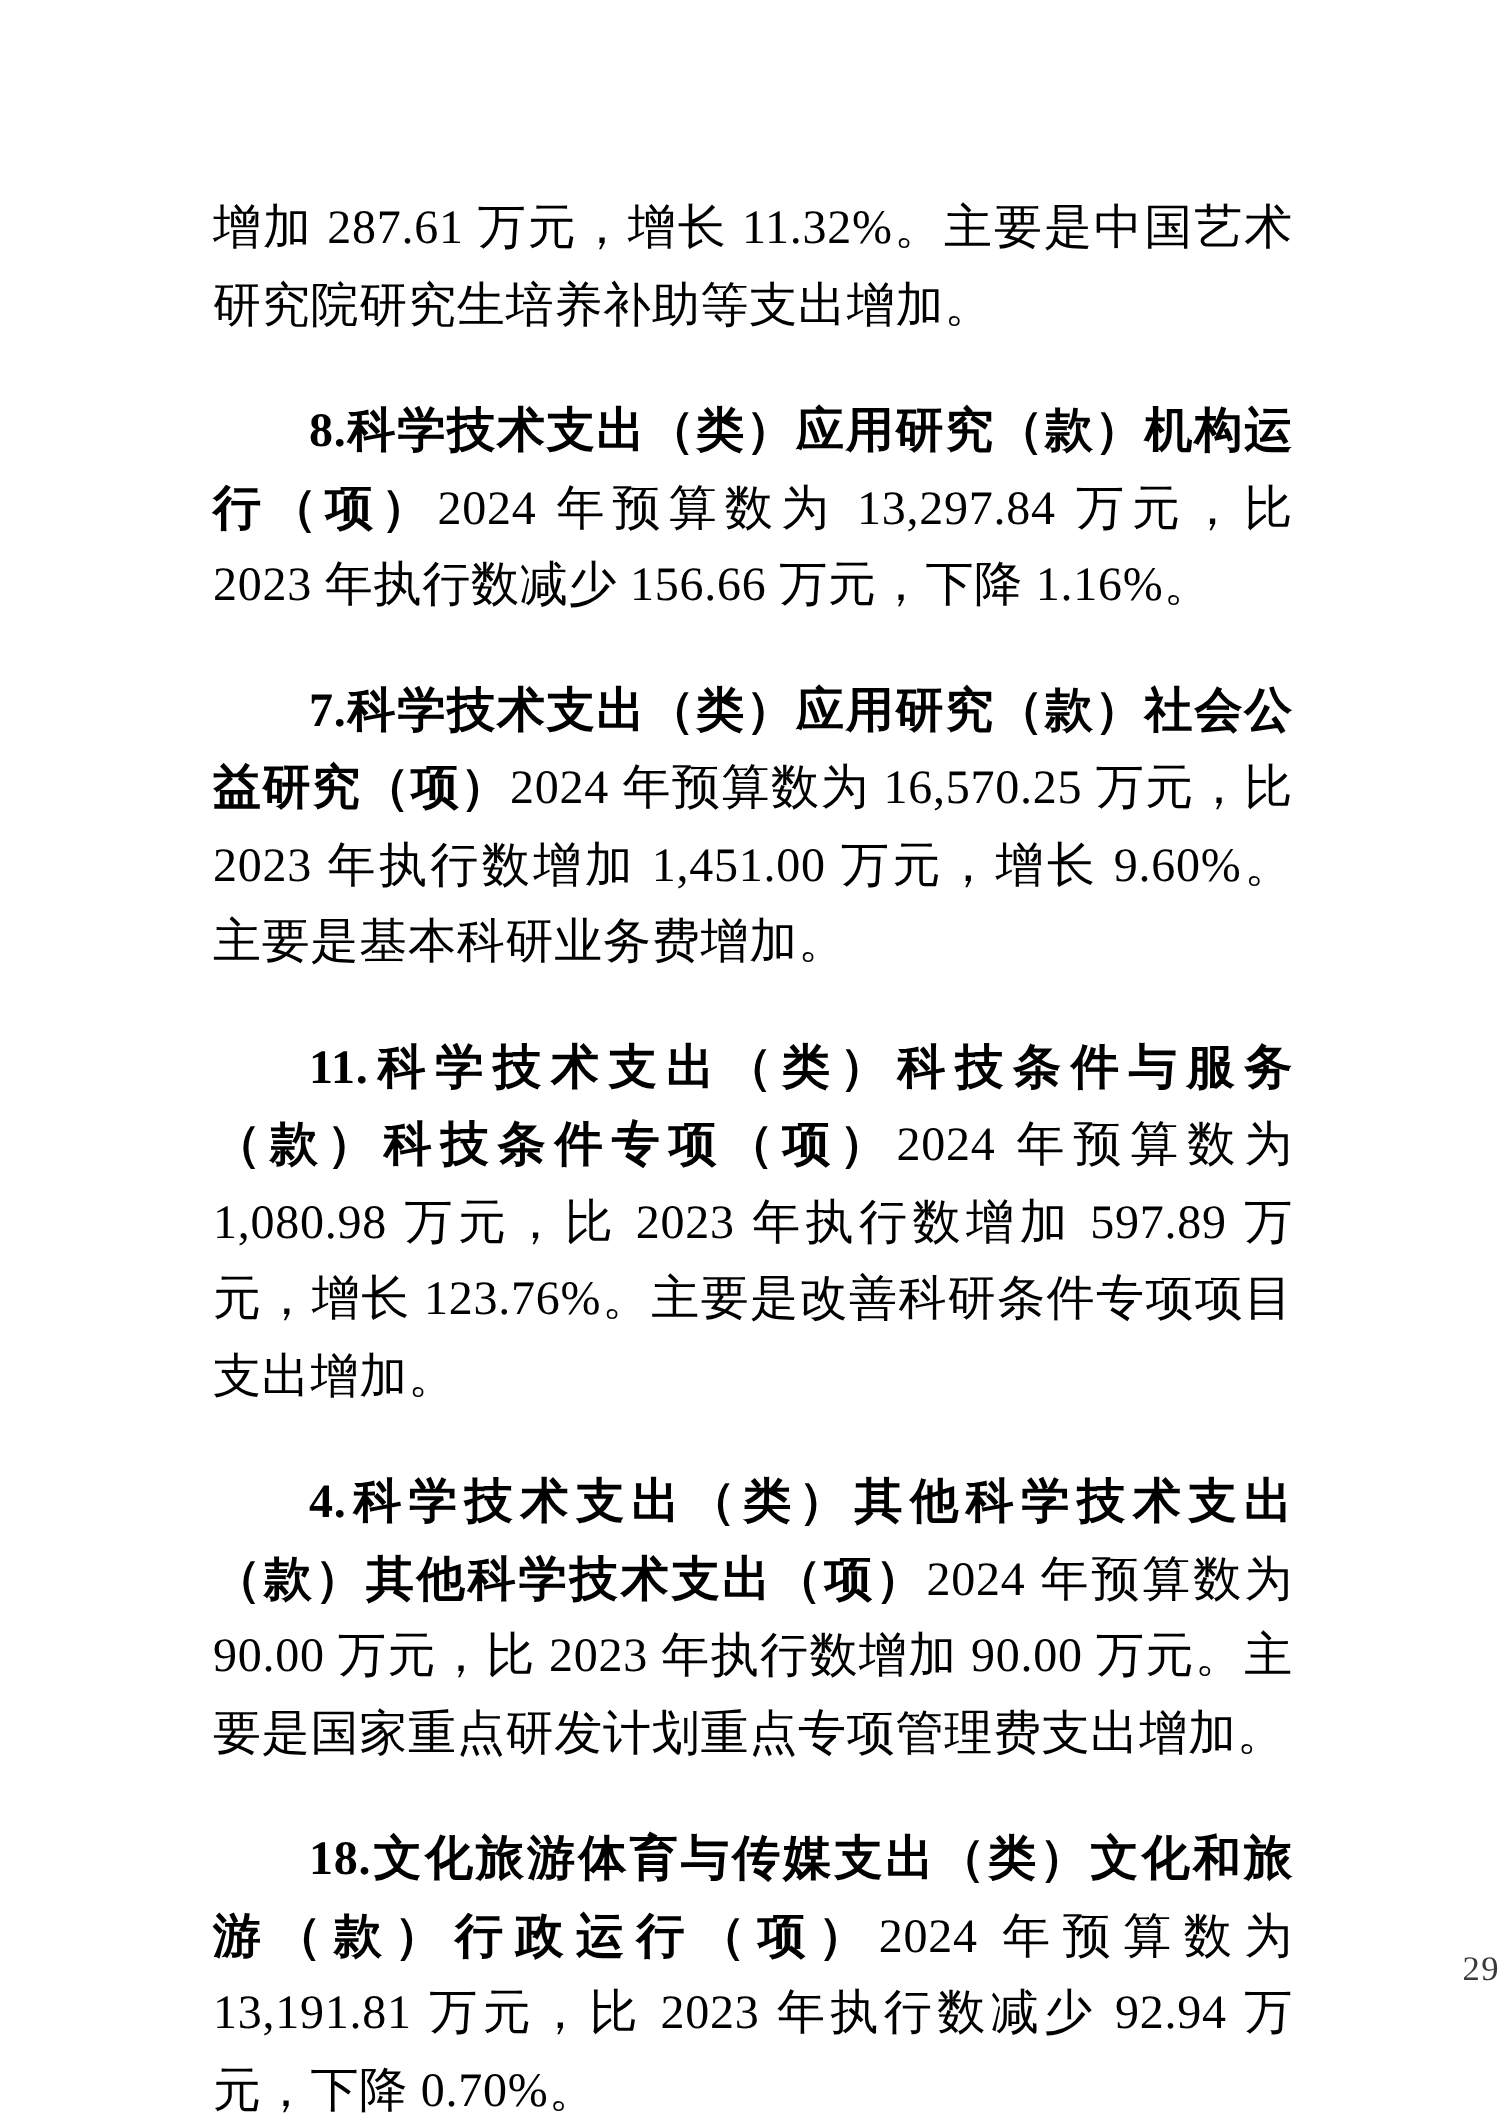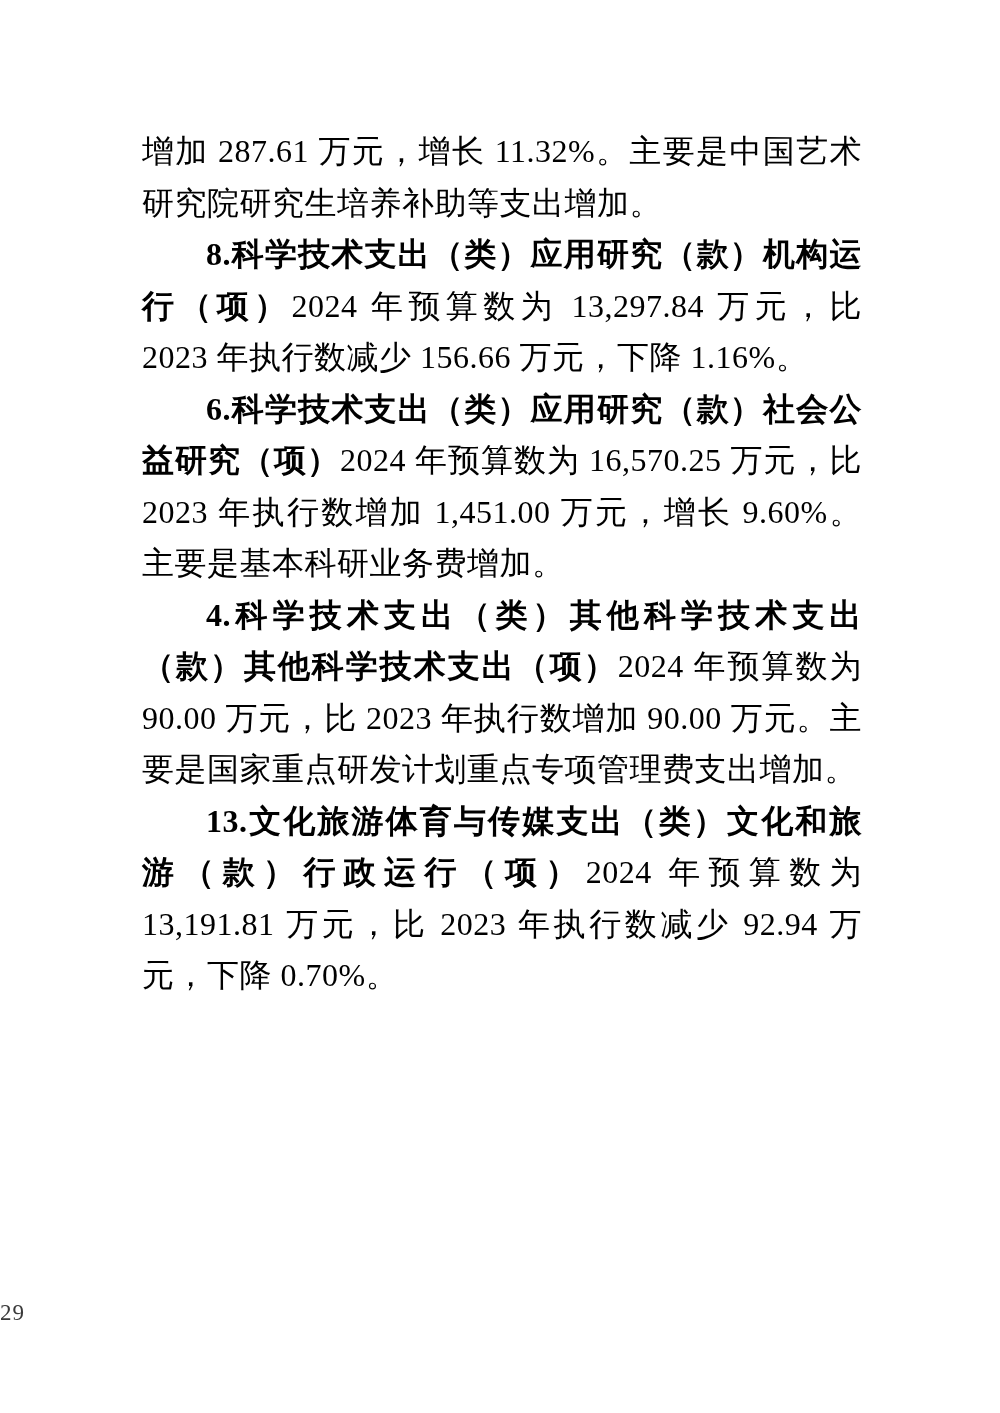--- a/index.html
+++ b/index.html
@@ -32,44 +32,46 @@
     text-align: justify;
     text-justify: inter-character;
     letter-spacing: 0.5px;
   }
   .para {
     margin: 0;
     padding: 0;
   }
   .para.indent {
     text-indent: 2em;
+    margin-top: 32px;
   }
   .seg {
     font-weight: normal;
   }
   .seg.bold {
     font-weight: bold;
   }
   .page-number {
     position: absolute;
     top: 1298px;
     left: 0;
     width: 100%;
-    text-align: left;
+    text-align: right;
     font-size: 23px;
     line-height: 30px;
     color: #3a3a3a;
     letter-spacing: 1px;
   }
 </style>
 </head>
 <body>
 
 <div class="page">
   <div class="content">
       <p class="para"><span class="seg">增加 287.61 万元，增长 11.32%。主要是中国艺术研究院研究生培养补助等支出增加。</span></p>
       <p class="para indent"><span class="seg bold">8.科学技术支出（类）应用研究（款）机构运行（项）</span><span class="seg">2024 年预算数为 13,297.84 万元，比 2023 年执行数减少 156.66 万元，下降 1.16%。</span></p>
-      <p class="para indent"><span class="seg bold">6.科学技术支出（类）应用研究（款）社会公益研究（项）</span><span class="seg">2024 年预算数为 16,570.25 万元，比 2023 年执行数增加 1,451.00 万元，增长 9.60%。主要是基本科研业务费增加。</span></p>
+      <p class="para indent"><span class="seg bold">7.科学技术支出（类）应用研究（款）社会公益研究（项）</span><span class="seg">2024 年预算数为 16,570.25 万元，比 2023 年执行数增加 1,451.00 万元，增长 9.60%。主要是基本科研业务费增加。</span></p>
+      <p class="para indent"><span class="seg bold">11.科学技术支出（类）科技条件与服务（款）科技条件专项（项）</span><span class="seg">2024 年预算数为 1,080.98 万元，比 2023 年执行数增加 597.89 万元，增长 123.76%。主要是改善科研条件专项项目支出增加。</span></p>
       <p class="para indent"><span class="seg bold">4.科学技术支出（类）其他科学技术支出（款）其他科学技术支出（项）</span><span class="seg">2024 年预算数为 90.00 万元，比 2023 年执行数增加 90.00 万元。主要是国家重点研发计划重点专项管理费支出增加。</span></p>
-      <p class="para indent"><span class="seg bold">13.文化旅游体育与传媒支出（类）文化和旅游（款）行政运行（项）</span><span class="seg">2024 年预算数为 13,191.81 万元，比 2023 年执行数减少 92.94 万元，下降 0.70%。</span></p>
+      <p class="para indent"><span class="seg bold">18.文化旅游体育与传媒支出（类）文化和旅游（款）行政运行（项）</span><span class="seg">2024 年预算数为 13,191.81 万元，比 2023 年执行数减少 92.94 万元，下降 0.70%。</span></p>
     </div>
   <div class="page-number">29</div>
 </div>
 
 </body></html>

